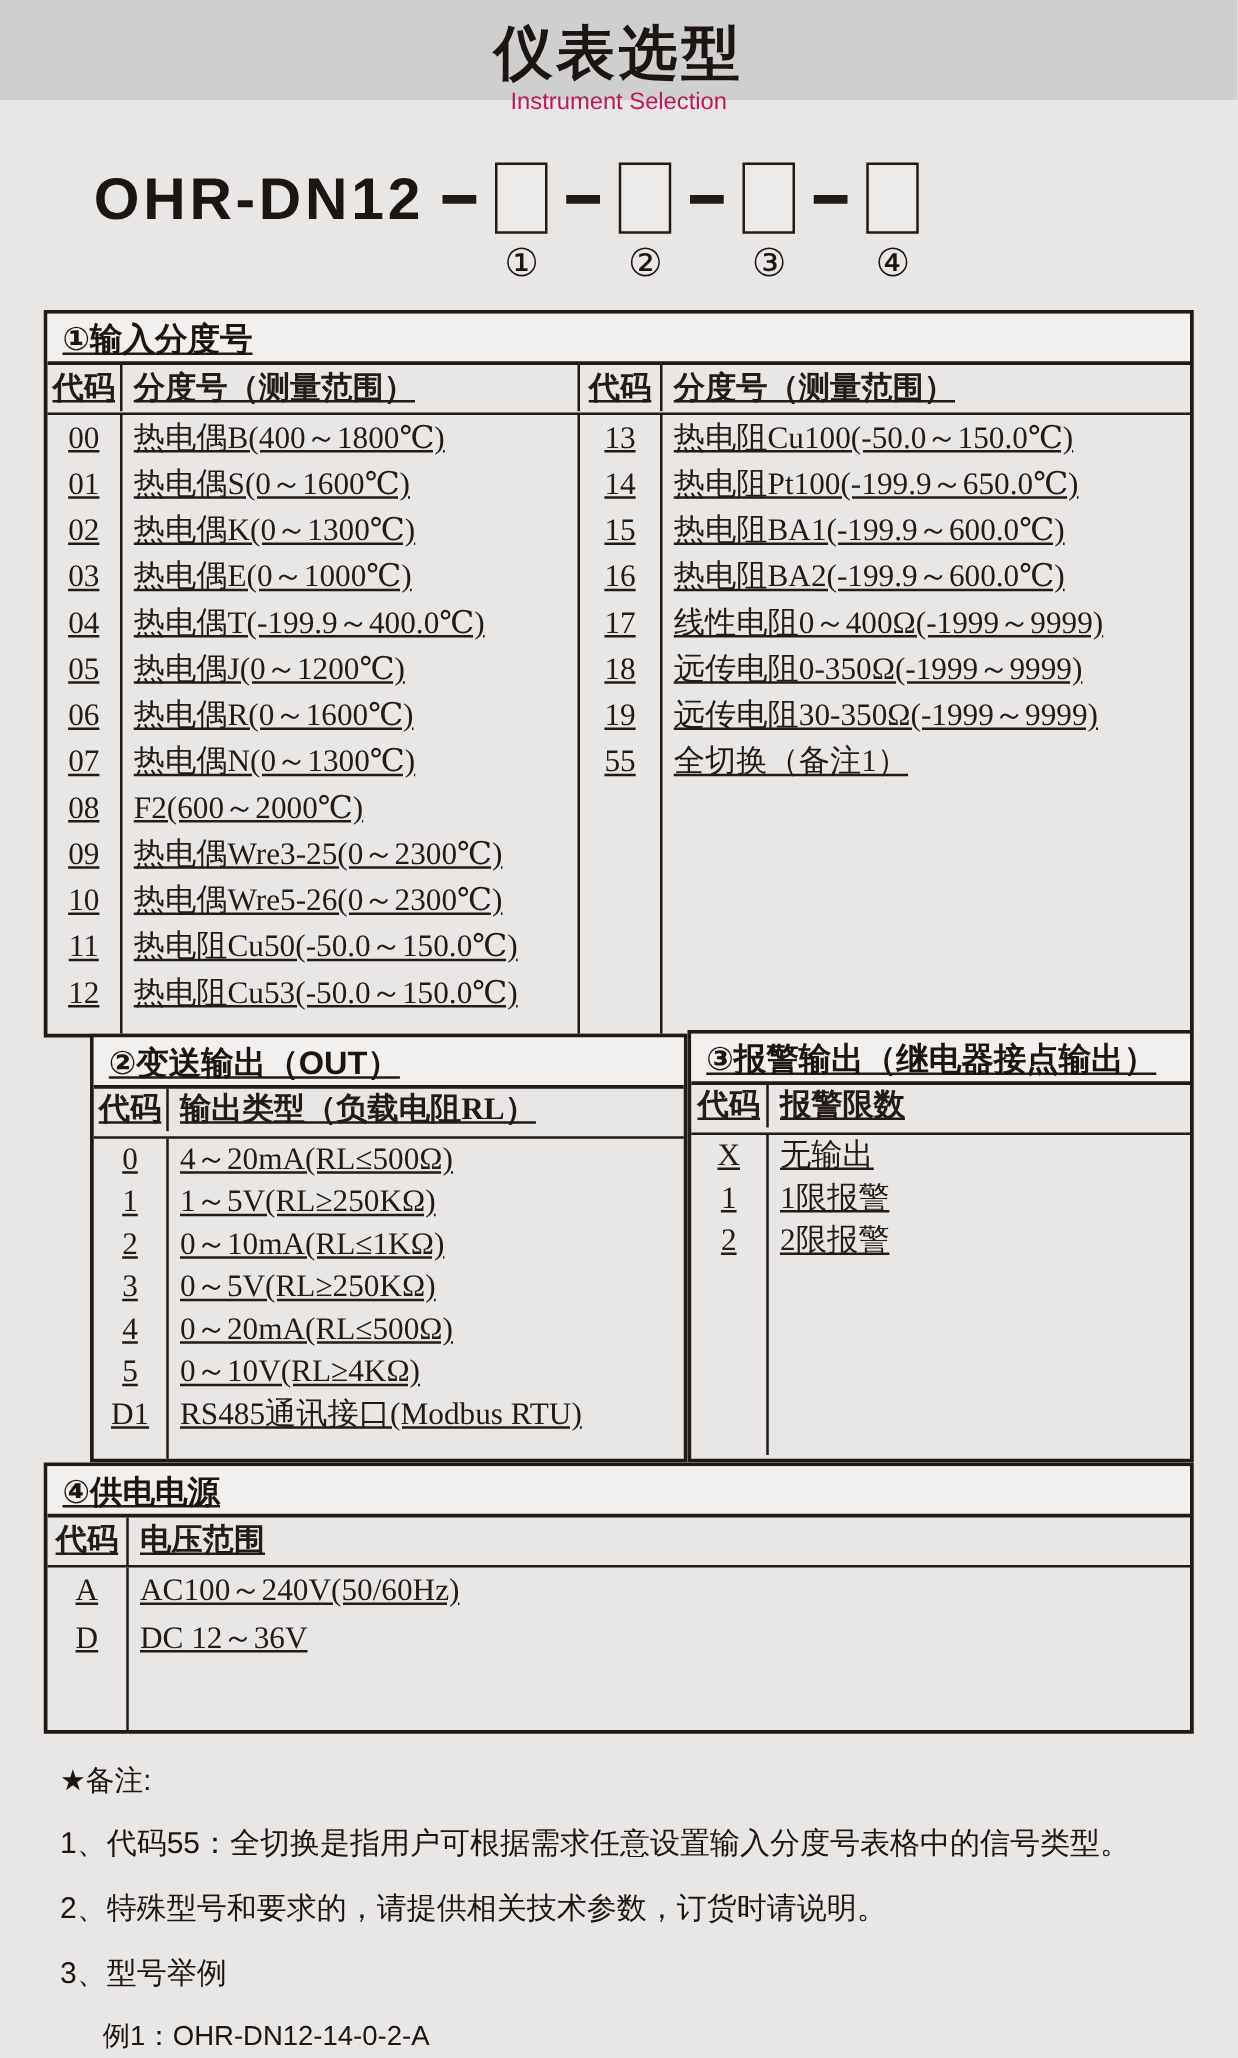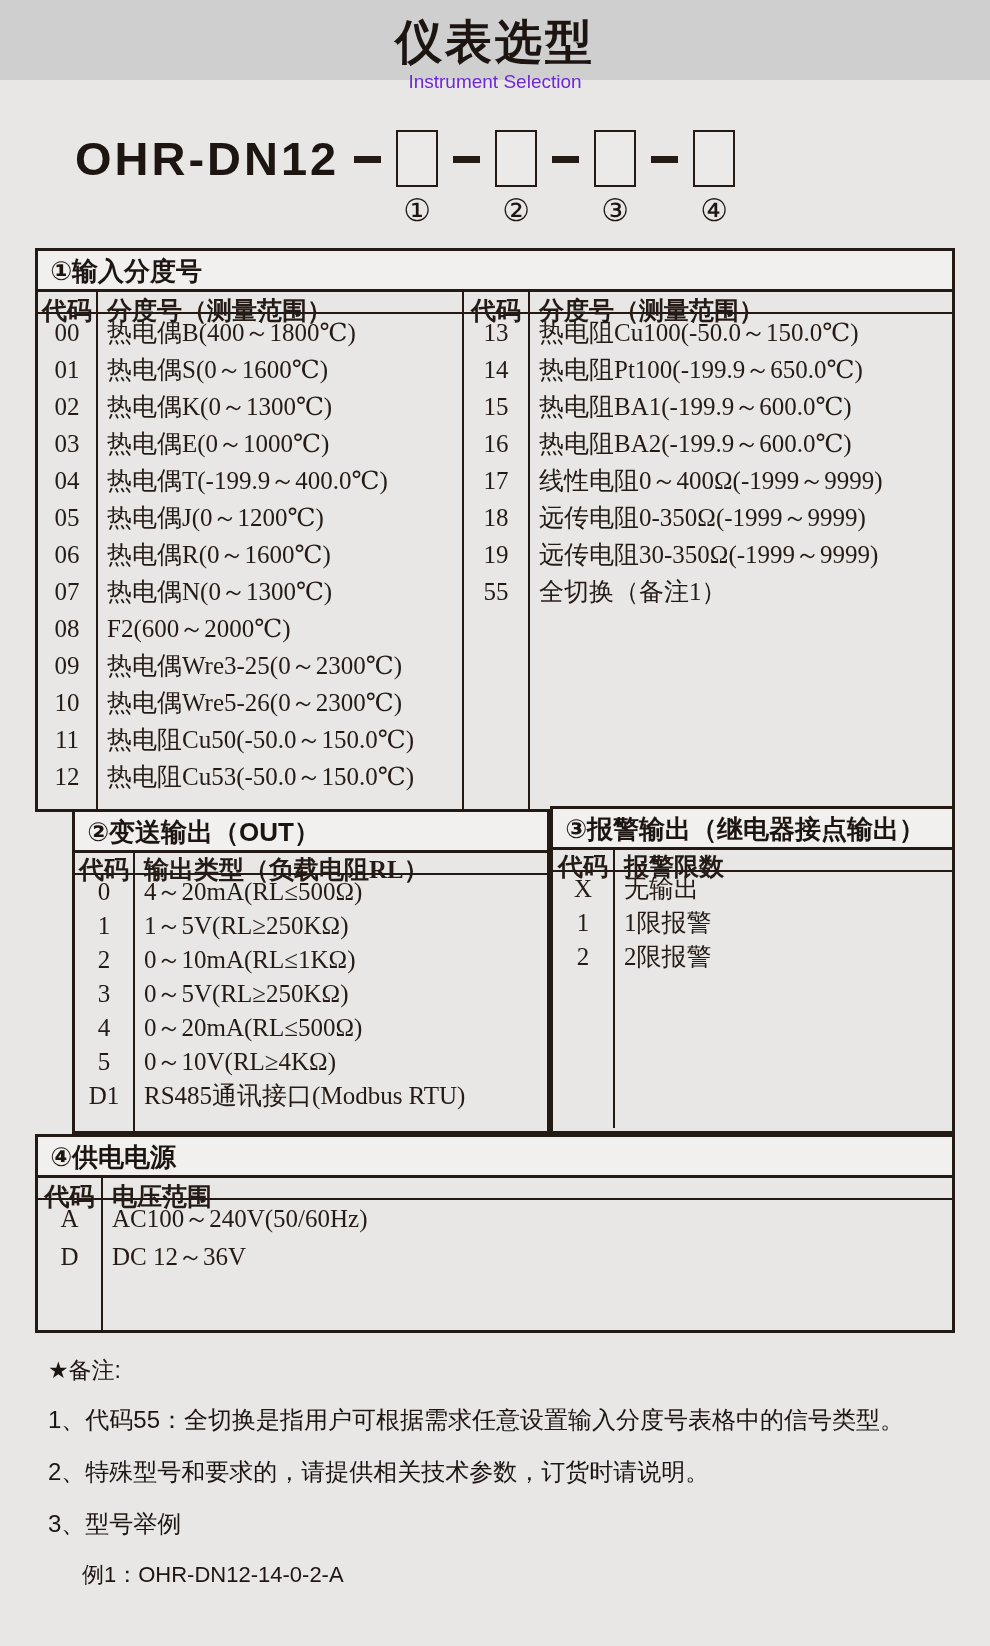--- a/index.html
+++ b/index.html
@@ -24,21 +24,21 @@
     font-size: 47px;
     font-weight: bold;
     letter-spacing: 3px;
     line-height: 56px;
     color: #1d1512;
   }
   .band .subtitle {
     font-family: "Liberation Sans", "DejaVu Sans", sans-serif;
     font-size: 19px;
     line-height: 24px;
-    color: #6d28d9;
+    color: #be185d;
   }
 
   
   .model-line {
     margin: 50px 0 0 75px;
     display: flex;
     align-items: flex-start;
   }
   .model-prefix {
     font-family: "Liberation Sans", "DejaVu Sans", sans-serif;
@@ -63,40 +63,40 @@
   }
   .model-num {
     margin-top: 7px;
     font-size: 31px;
     line-height: 34px;
     color: #1d1512;
     font-family: "Liberation Serif", "DejaVu Serif", serif;
   }
 
   
-  .tables { width: 920px; margin: 20px 0 0 35px; }
+  .tables { width: 920px; margin: 20px 0 0 35px; text-decoration: underline; }
   .tbl { border: 3px solid #231a15; background: #e8e7e6; }
   .tbl + .tbl, .pair { margin-top: -3px; }
 
   .sec-title {
     height: 41px;
     line-height: 41px;
     padding-left: 12px;
     background: #f1f0ee;
     border-bottom: 3px solid #231a15;
     font-family: "Liberation Sans", "DejaVu Sans", sans-serif;
     font-weight: bold;
     font-size: 26px;
     color: #1d1512;
     white-space: nowrap;
     overflow: hidden;
   }
   .hdr-row {
     display: flex;
-    height: 22px;
+    height: 40px;
     line-height: 36px;
     border-bottom: 2px solid #231a15;
     font-weight: bold;
     font-size: 25px;
     white-space: nowrap;
   }
   .hdr-row .cell { overflow: hidden; }
   .t-body { display: flex; }
   .col { display: flex; flex-direction: column; }
   .cell {

